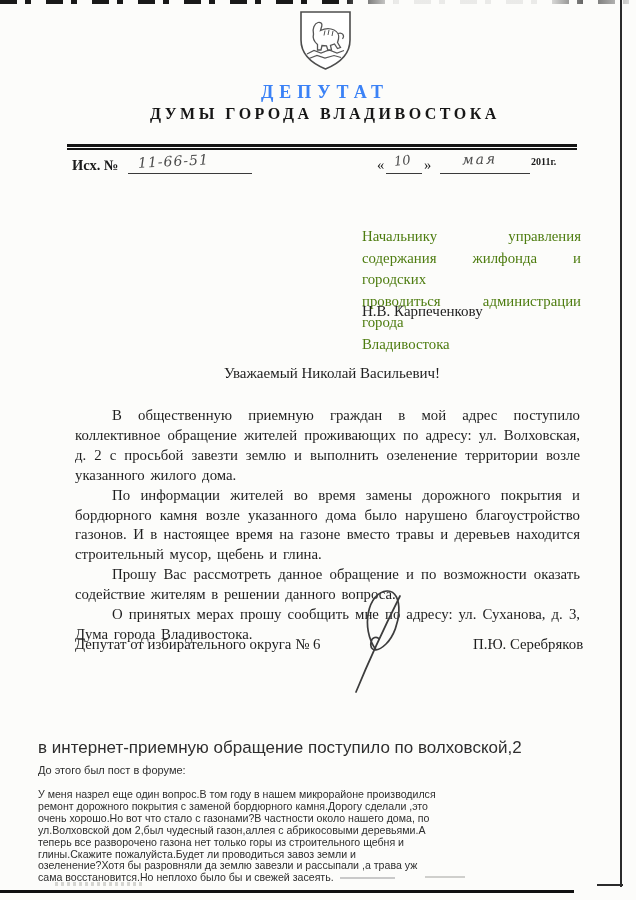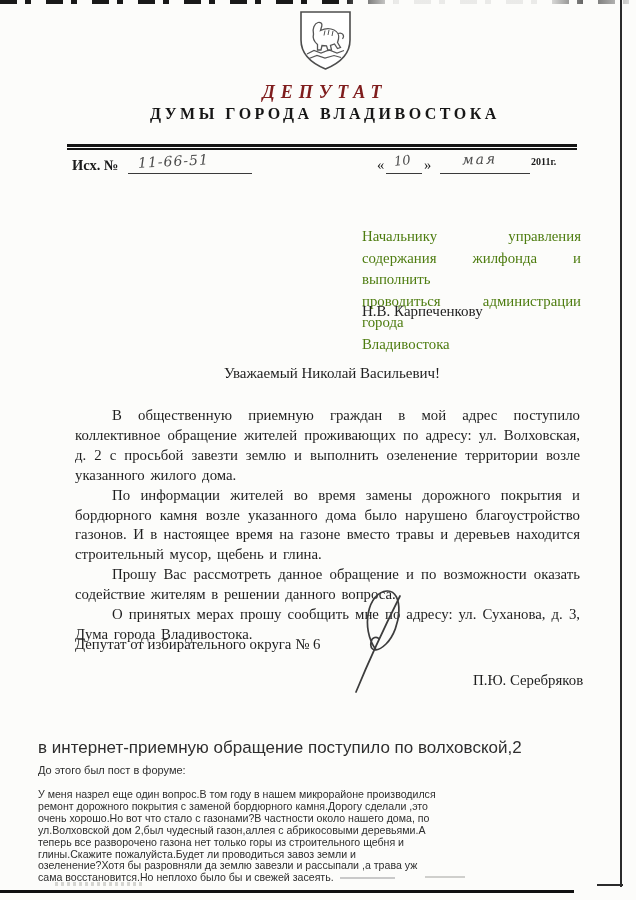--- a/index.html
+++ b/index.html
@@ -16,21 +16,21 @@
   .bottom-line{left:0;top:890px;width:574px;height:3px;background:#101010;}
   .bottom-stub{left:597px;top:884px;width:26px;height:2px;background:#2b2b2b;}
   .faint-dash-a{left:340px;top:877px;width:55px;height:2px;background:#c9c9c9;}
   .faint-dash-b{left:425px;top:876px;width:40px;height:2px;background:#cfcfcc;}
   .faint-remnant{left:55px;top:882px;width:90px;height:4px;
     background:repeating-linear-gradient(90deg,#d6d6d2 0 3px, rgba(0,0,0,0) 3px 6px);}
 
   
   .emblem{left:297px;top:9px;width:57px;height:64px;}
   .head-center{left:35px;top:0;width:580px;text-align:center;}
-  .title1{top:82px;font-size:18px;font-weight:bold;letter-spacing:6px;color:#7f1d1d;font-style:italic;}
+  .title1{top:82px;font-size:18px;font-weight:bold;letter-spacing:6px;color:#3b82f6;}
   .title2{top:105px;font-size:16px;font-weight:bold;letter-spacing:3.5px;color:#161616;}
   .addr{top:127px;font-size:10.6px;color:#2c2c2c;letter-spacing:.2px;}
   .addr .gap{display:inline-block;width:26px;}
   .addr .gap2{display:inline-block;width:8px;}
   .dbl-rule{left:67px;top:144px;width:510px;height:6px;
     border-top:3px solid #141414;border-bottom:2px solid #141414;box-sizing:border-box;}
 
   
   .ref-label{left:72px;top:157px;font-size:14.5px;font-weight:bold;color:#1a1a1a;}
   .uline{border-bottom:1.5px solid #3a3a3a;height:1px;}
@@ -49,21 +49,21 @@
   .recipient{left:362px;top:226px;width:219px;font-size:14.8px;line-height:21.5px;color:#4d7c0f;}
   .jfull{text-align:justify;text-align-last:justify;}
   .recipient-name{left:362px;top:303px;font-size:15px;color:#222;}
 
   
   .salutation{left:224px;top:365px;font-size:15px;}
   .body{left:75px;top:406px;width:505px;}
   .body p{margin:0;text-indent:37px;text-align:justify;font-size:14.8px;line-height:19.9px;
           word-spacing:2px;color:#1f1f1f;}
   .sign-role{left:75px;top:636px;font-size:14.8px;}
-  .sign-name{left:473px;top:636px;font-size:14.8px;margin-top:36px;}
+  .sign-name{left:473px;top:636px;font-size:14.8px;}
   .sig-svg{left:342px;top:586px;width:78px;height:108px;}
 
   
   .note{font-family:"Liberation Sans", sans-serif;color:#2e2e2e;}
   .note-line1{left:38px;top:738px;font-size:17px;}
   .note-line2{left:38px;top:764px;font-size:11px;}
   .forum{left:38px;top:789px;width:480px;font-size:10.6px;line-height:11.9px;}
 </style>
 </head>
 <body>
@@ -96,21 +96,21 @@
   <div class="abs q-open">«</div>
   <div class="abs uline u-day"></div>
   <div class="abs hand hand-day">10</div>
   <div class="abs q-close">»</div>
   <div class="abs uline u-month"></div>
   <div class="abs hand hand-month">мая</div>
   <div class="abs year">2011г.</div>
 
   <div class="abs recipient">
     <div class="jfull">Начальнику управления</div>
-    <div class="jfull">содержания жилфонда и выполнить</div>
+    <div class="jfull">содержания жилфонда и городских</div>
     <div class="jfull">проводиться администрации города</div>
     <div>Владивостока</div>
   </div>
   <div class="abs recipient-name">Н.В. Карпеченкову</div>
 
   <div class="abs salutation">Уважаемый Николай Васильевич!</div>
   <div class="abs body">
     <p>В общественную приемную граждан в мой адрес поступило коллективное обращение жителей проживающих по адресу: ул. Волховская, д. 2 с просьбой завезти землю и выполнить озеленение территории возле указанного жилого дома.</p>
     <p>По информации жителей во время замены дорожного покрытия и бордюрного камня возле указанного дома было нарушено благоустройство газонов. И в настоящее время на газоне вместо травы и деревьев находится строительный мусор, щебень и глина.</p>
     <p>Прошу Вас рассмотреть данное обращение и по возможности оказать содействие жителям в решении данного вопроса.</p>

